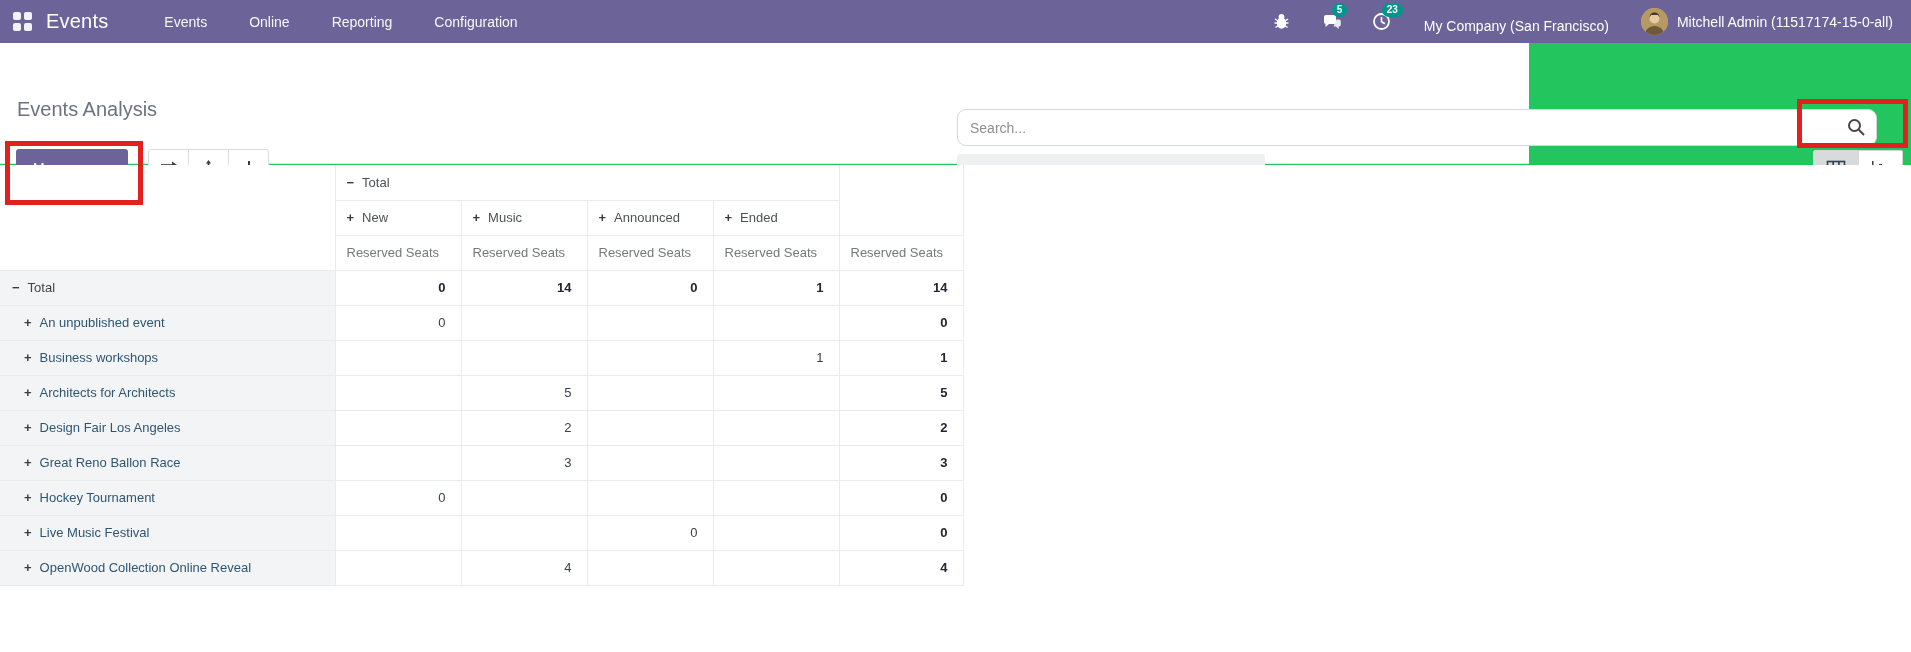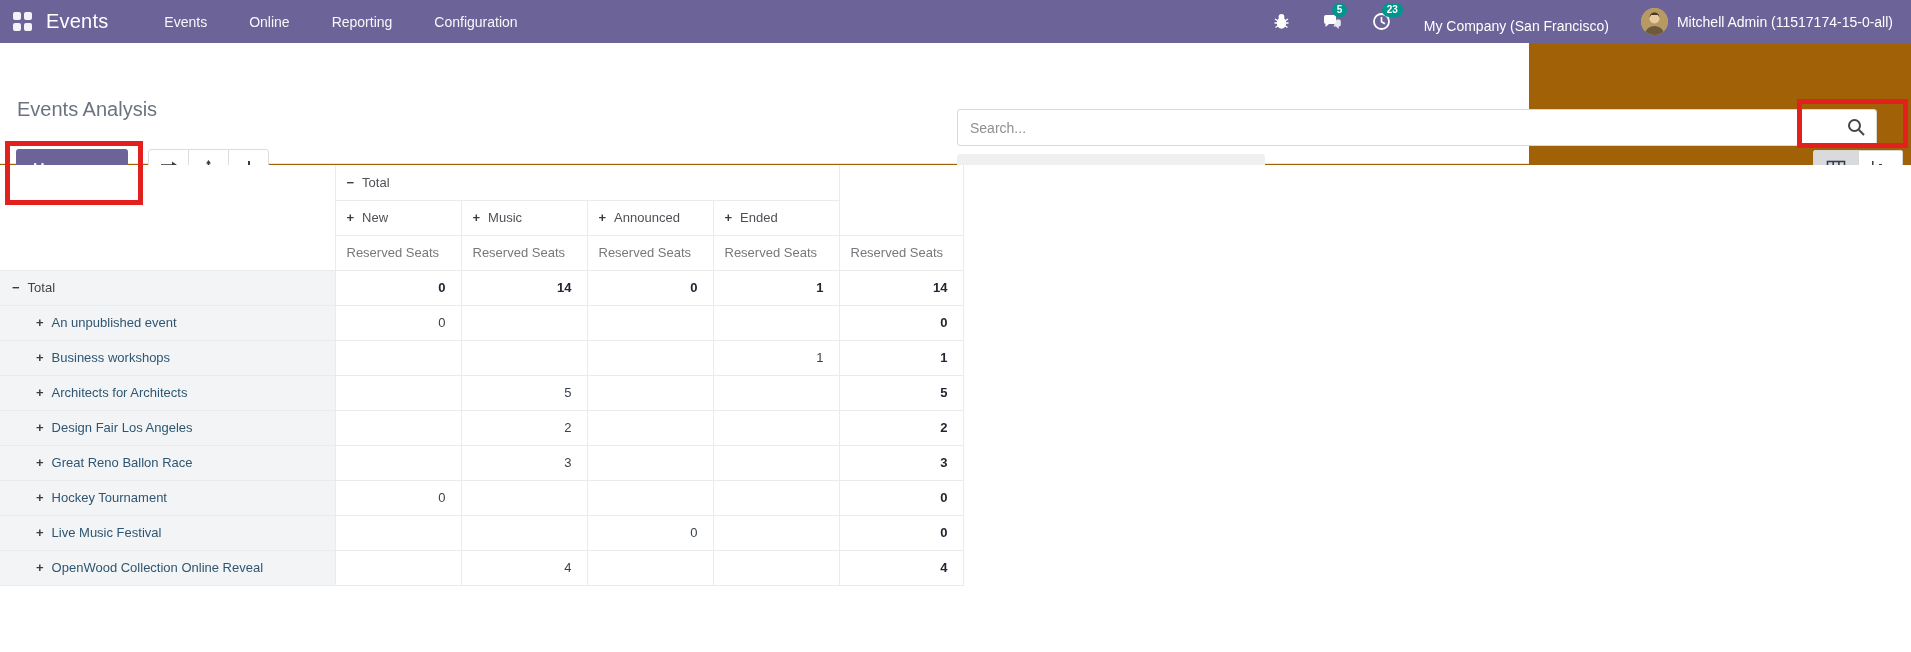--- a/index.html
+++ b/index.html
@@ -1,18 +1,18 @@
 <!DOCTYPE html>
 <html><head>
 <meta charset="utf-8">
 <style>
   * { margin:0; padding:0; box-sizing:border-box; }
   html,body { width:1911px; height:652px; overflow:hidden; background:#fff;
     font-family:"Liberation Sans", sans-serif; }
-  .stage { position:relative; width:1911px; height:652px; background:#a16207; }
+  .stage { position:relative; width:1911px; height:652px; background:#22c55e; }
 
   
   .navbar { position:absolute; left:0; top:0; width:1911px; height:43px;
     background:#6C6399; display:flex; align-items:center; color:#fff; }
   .nav-left { display:flex; align-items:center; }
   .apps-btn { width:44px; height:43px; display:flex; align-items:center; justify-content:center; cursor:pointer; }
   .apps-grid { width:19px; height:19px; display:grid; grid-template-columns:8px 8px; grid-template-rows:8px 8px; gap:3px; }
   .apps-grid i { background:rgba(255,255,255,.92); border-radius:2px; }
   .brand { font-size:20px; font-weight:400; margin-left:2px; letter-spacing:.2px; cursor:pointer; }
   .menu { display:flex; align-items:center; margin-left:56px; gap:42px; font-size:14px; }
@@ -37,21 +37,21 @@
     display:flex; align-items:center; }
   .caret-down { display:inline-block; margin-left:9px; width:0; height:0;
     border-left:4.5px solid transparent; border-right:4.5px solid transparent; border-top:5px solid #fff; }
   .btn-group { position:absolute; left:148px; top:106px; display:flex; }
   .tool-btn { width:41px; height:38px; background:#fff; border:1px solid #dcdcdc; margin-left:-1px;
     display:flex; align-items:center; justify-content:center; color:#3c3c3c; cursor:pointer; }
   .tool-btn:first-child { border-radius:3px 0 0 3px; margin-left:0; }
   .tool-btn:last-child { border-radius:0 3px 3px 0; }
 
   .search-wrap { position:absolute; left:957px; top:66px; width:920px; height:37px; }
-  .search-input { width:100%; height:100%; border:1px solid #d8d8d8; border-radius:3px; font-size:14px;
+  .search-input { width:100%; height:100%; border:1px solid #d8d8d8; border-radius:9px; font-size:14px;
     font-family:inherit; color:#333; padding:0 42px 0 12px; outline:none; }
   .search-input::placeholder { color:#8f8f8f; }
   .search-btn { position:absolute; right:10px; top:8px; width:22px; height:22px; background:none; border:none;
     cursor:pointer; color:#454545; }
 
   .filterbar { position:absolute; left:957px; top:111px; height:36px; display:inline-flex; align-items:stretch;
     background:#eff0f1; border-radius:3px; }
   .filter-item { display:flex; align-items:center; padding:0 16px; font-size:14px; color:#3a3a3a; cursor:pointer; }
   .filter-item svg { margin-right:7px; }
 
@@ -71,21 +71,21 @@
   .pivot th, .pivot td { height:35px; border:1px solid #eaebec; vertical-align:middle; font-weight:400; }
   .pivot thead th { background:#fff; text-align:left; color:#4e5156; }
   .pivot thead tr:first-child th { border-top:none; }
   .pivot th.corner { border-left:none; background:#fff; }
   .pivot th.h-group, .pivot th.h-total { padding-left:11px; cursor:pointer; }
   .pivot th.h-measure { padding-left:11px; color:#75787c; cursor:pointer; }
   .pivot tbody th { background:#f3f4f5; text-align:left; cursor:pointer; color:#3f444a; }
   .pivot tbody th { border-left:none; }
   .pivot .sign { font-weight:700; color:#3b3b3b; margin-right:8px; }
   .pivot tbody th.d0 { padding-left:12px; }
-  .pivot tbody th.d1 { padding-left:36px; }
+  .pivot tbody th.d1 { padding-left:24px; }
   .pivot tbody th.d1 .lbl { color:#2e5672; }
   .pivot td.num { text-align:right; padding-right:15px; color:#39424c; cursor:pointer; }
   .pivot td.bold { font-weight:700; color:#202733; }
 </style>
 </head>
 <body>
 
 <div class="stage">
 
   <div class="navbar">

